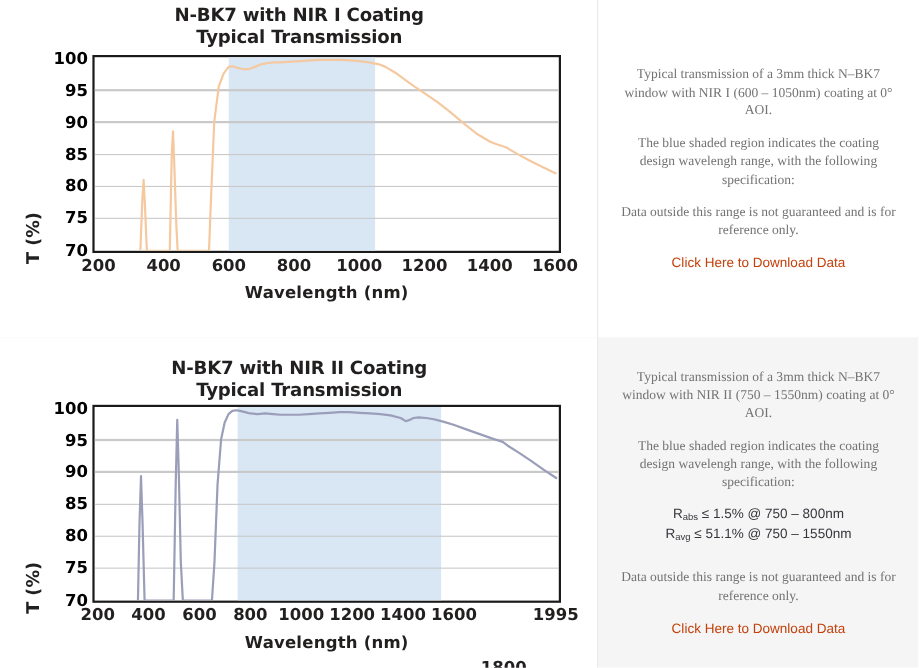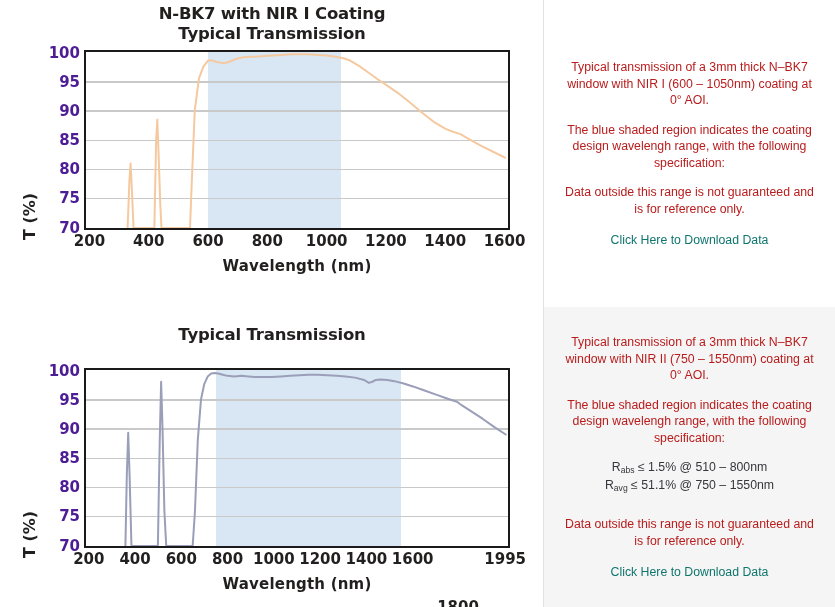--- a/index.html
+++ b/index.html
@@ -43,21 +43,21 @@
     position:absolute;font-weight:bold;font-family:"DejaVu Sans",sans-serif;
     font-size:16px;color:#221f1f;
     transform:rotate(-90deg);transform-origin:left top;white-space:nowrap;
   }
   .ylabel.y1{left:20px;top:190px;}
   .ylabel.y2{left:20px;top:190px;}
 
   .ytick{
     position:absolute;right:0;text-align:right;width:46px;
     font-weight:bold;font-family:"DejaVu Sans",sans-serif;
-    font-size:15px;color:#4c1d95;line-height:1;
+    font-size:15px;color:#000000;line-height:1;
   }
   .ytick-col{position:absolute;left:32px;top:0;width:48px;height:180px;}
 
   .plotbox{position:absolute;left:84px;top:0;width:426px;height:180px;
            border:2.5px solid #1a1a1a;box-sizing:border-box;background:#ffffff;overflow:hidden;}
 
   .gridline{position:absolute;left:0;width:100%;height:1.5px;background:#c9c9c9;}
   .shade{position:absolute;top:0;height:100%;background:#d8e7f3;}
   svg.curve{position:absolute;left:0;top:0;width:100%;height:100%;}
 
@@ -71,34 +71,34 @@
     position:absolute;left:84px;width:426px;text-align:center;
     font-weight:bold;font-family:"DejaVu Sans",sans-serif;
     font-size:15px;color:#221f1f;letter-spacing:0.2px;
   }
   .xt1{top:207px;}
   .xt2{top:207px;}
 
   
   .tp-inner{width:253px;text-align:center;}
   .tp-para{
-    font-family:Liberation Sans, sans-serif;
-    font-size:12.3px;line-height:16.5px;color:#b91c1c;
+    font-family:Liberation Serif, serif;
+    font-size:12.3px;line-height:16.5px;color:#737373;
     margin:0 0 13px 0;
   }
   .tp-spec{
     font-family:"Liberation Sans", sans-serif;
     font-size:12.3px;line-height:17px;color:#36363c;
     margin:0 0 13px 0;
   }
   .tp-spec div{white-space:nowrap;}
   sub{font-size:8.6px;vertical-align:baseline;position:relative;top:2px;}
   .tp-link{
     font-family:"Liberation Sans", sans-serif;
-    font-size:12.3px;color:#0f766e;text-decoration:none;cursor:pointer;
+    font-size:12.3px;color:#c2410c;text-decoration:none;cursor:pointer;
     display:inline-block;margin-top:2px;
   }
   .spacer-sm{height:8px;}
 </style>
 </head>
 <body>
 
 <div class="page">
 
   <div class="hdivider"></div>
@@ -156,20 +156,21 @@
         <p class="tp-para">Data outside this range is not guaranteed and is for reference only.</p>
         <a class="tp-link">Click Here to Download Data</a>
       </div>
     </div>
   </div>
 
   <div class="row row-2">
 
     <div class="chart-pane">
       <div class="chart-title ct-2">
+        <div>N-BK7 with NIR II Coating</div>
         <div>Typical Transmission</div>
       </div>
 
       <div class="plot-wrap p2" style="top:61px;">
         <div class="ylabel y2">T (%)</div>
         <div class="ytick-col" id="yticks-1">
             <div class="ytick" style="top: 170.5px;">70</div>
             <div class="ytick" style="top: 141.333px;">75</div>
             <div class="ytick" style="top: 112.167px;">80</div>
             <div class="ytick" style="top: 83px;">85</div>
@@ -204,21 +205,21 @@
       </div>
 
       <div class="vdivider"></div>
     </div>
 
     <div class="text-pane gray">
       <div class="tp-inner">
         <p class="tp-para">Typical transmission of a 3mm thick N–BK7 window with NIR II (750 – 1550nm) coating at 0° AOI.</p>
         <p class="tp-para">The blue shaded region indicates the coating design wavelengh range, with the following specification:</p>
         <div class="tp-spec" id="specs-1">
-            <div><span>R</span><sub>abs</sub><span> ≤ 1.5% @ 510 – 800nm</span></div>
+            <div><span>R</span><sub>abs</sub><span> ≤ 1.5% @ 750 – 800nm</span></div>
             <div><span>R</span><sub>avg</sub><span> ≤ 51.1% @ 750 – 1550nm</span></div>
           </div>
         <div class="spacer-sm"></div>
         <p class="tp-para">Data outside this range is not guaranteed and is for reference only.</p>
         <a class="tp-link">Click Here to Download Data</a>
       </div>
     </div>
 
   </div>
 

